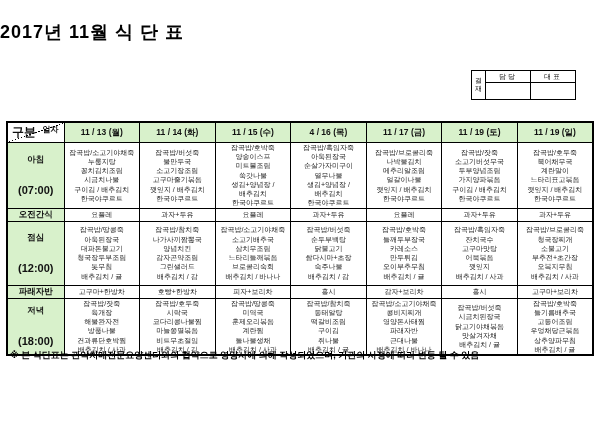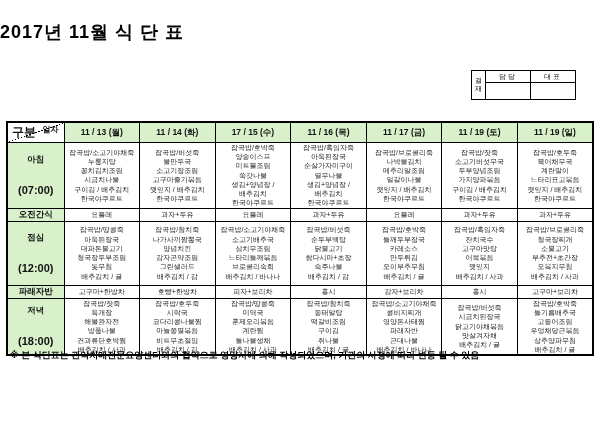--- a/index.html
+++ b/index.html
@@ -89,22 +89,22 @@
         <col>
     </colgroup>
     <thead>
       <tr id="head-row">
         <th class="corner">
           <span class="c-top">일자</span>
           <span class="c-bottom">구분</span>
         </th>
       <th>11 / 13 (월)</th>
           <th>11 / 14 (화)</th>
-          <th>17 / 15 (수)</th>
-          <th>11 / 16 (목)</th>
+          <th>11 / 15 (수)</th>
+          <th>4 / 16 (목)</th>
           <th>11 / 17 (금)</th>
           <th>11 / 19 (토)</th>
           <th>11 / 19 (일)</th>
         </tr>
     </thead>
     <tbody id="menu-body">
         <tr class="row-meal">
           <th>
             <div>아침</div>
             <div class="time">(07:00)</div>

